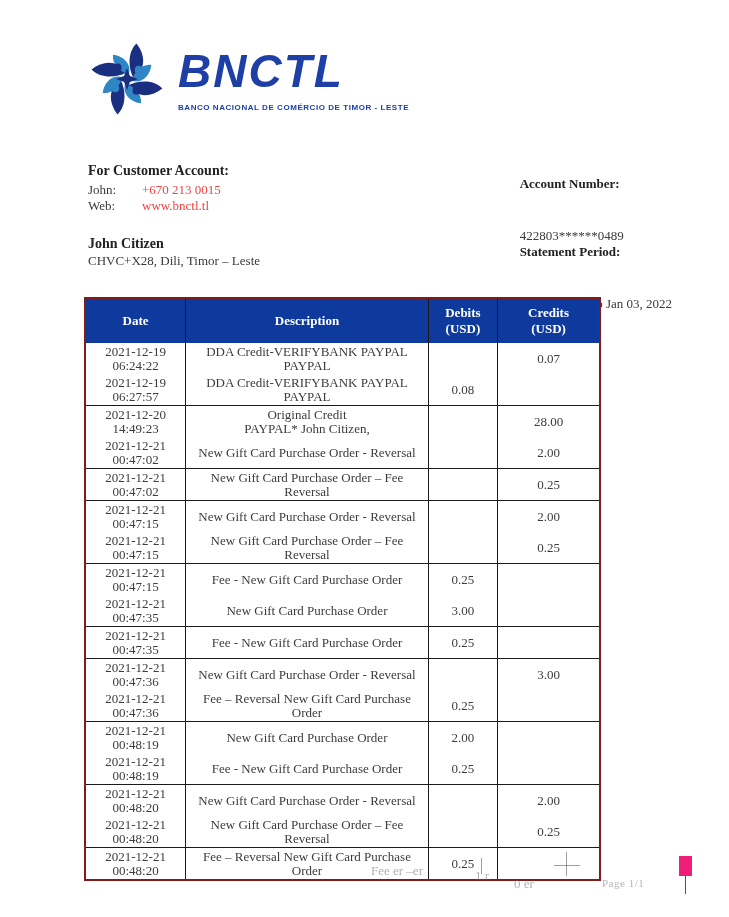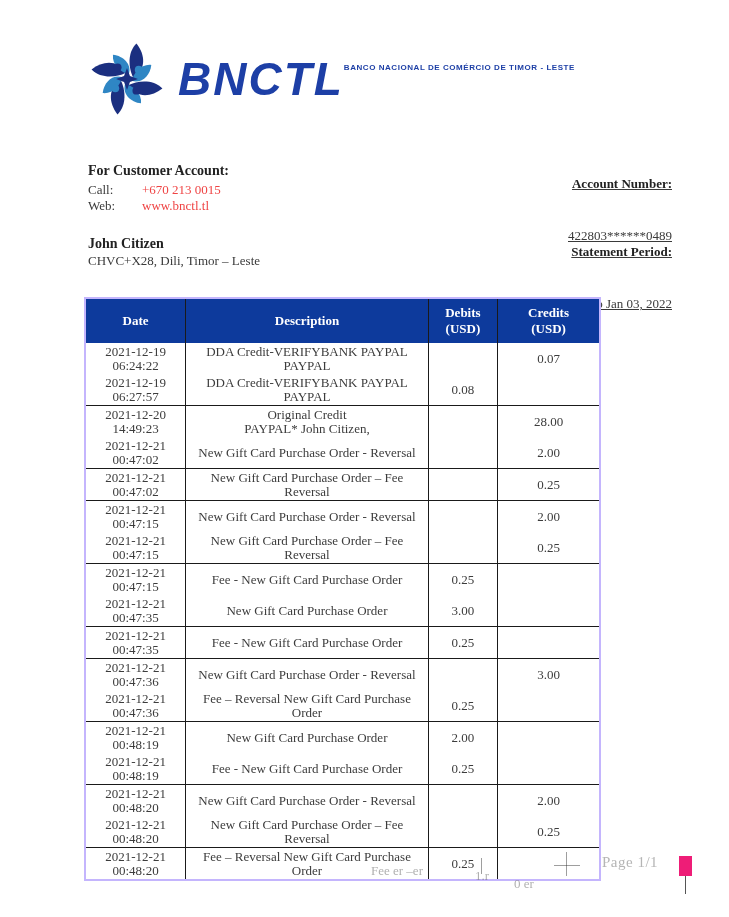--- a/index.html
+++ b/index.html
@@ -6,53 +6,53 @@
   html,body { background:#fff; }
   .page {
     position:relative; width:729px; height:917px; background:#ffffff;
     font-family:"Liberation Serif","DejaVu Serif",serif; color:#3a3a3a;
     overflow:hidden;
   }
 
   
   .logo-block { position:absolute; left:88px; top:40px; display:flex; align-items:center; }
   .logo-icon { width:78px; height:78px; }
-  .logo-text-block { margin-left:12px; display:flex; flex-direction:row; }
+  .logo-text-block { margin-left:12px; display:flex; flex-direction:column; }
   .logo-wordmark {
     font-family:"Liberation Sans","DejaVu Sans",sans-serif;
     font-weight:800; font-style:italic; font-size:46px; line-height:48px;
     color:#1d3fa6; letter-spacing:2px;
   }
   .logo-tagline {
     font-family:"Liberation Sans","DejaVu Sans",sans-serif;
     font-weight:700; font-size:8px; letter-spacing:0.55px;
     color:#1d3fa6; margin-top:8px; white-space:nowrap;
   }
 
   
   .cs-block { position:absolute; left:88px; top:163px; font-size:13px; }
   .cs-heading { font-weight:700; font-size:14px; color:#222; margin-bottom:3px; }
   .cs-row { display:flex; line-height:16px; }
   .cs-label { width:54px; color:#3a3a3a; }
   .cs-value { white-space:pre; color:#ef4444; }
 
   
-  .acct-block { position:absolute; right:57px; top:176px; text-align:right; font-size:13px; line-height:16px;text-decoration:underline; }
+  .acct-block { position:absolute; right:57px; top:176px; text-align:left; font-size:13px; line-height:16px; }
   .acct-label { font-weight:700; color:#222; }
   .acct-value { color:#3a3a3a;margin-top:36px; }
 
   
   .cust-block { position:absolute; left:88px; top:236px; font-size:13px; line-height:16px; }
   .cust-name { font-weight:700; font-size:14px; color:#222; }
   .cust-address { color:#3a3a3a; margin-top:1px; }
 
   
   .stmt-table {
     position:absolute; left:84px; top:297px; width:517px;
-    border:2px solid #c4b5fd; font-size:13px;
+    border:2px solid #7f1d1d; font-size:13px;
   }
   .thead { display:flex; background:#0d3a9c; color:#ffffff; }
   .thead .cell {
     font-weight:700; white-space:pre-line; text-align:center;
     display:flex; align-items:center; justify-content:center;
     min-height:44px; line-height:16px;
   }
   .trow { display:flex; align-items:stretch; }
   .trow.group-end { border-bottom:1px solid #1a1a1a; }
   .tbody .trow:last-child { border-bottom:none; }
@@ -64,21 +64,21 @@
   .cell:first-child { border-left:none; }
   .col-date   { width:114px; }
   .col-desc   { width:281px; }
   .col-debit  { width:79px;  }
   .col-credit { width:117px; }
   .tbody .cell { color:#3c3c3c; }
 
   
   .ghost-text { position:absolute; color:#6f6f6f; opacity:0.55; font-size:13px; white-space:nowrap; }
   .ghost-line { position:absolute; background:rgba(40,40,40,0.45); }
-  .page-label { position:absolute; left:602px; top:854px; color:#b5b5b5; font-size:15px; letter-spacing:0.5px;text-align:center; }
+  .page-label { position:absolute; left:602px; top:877px; color:#b5b5b5; font-size:11px; letter-spacing:0.5px;text-align:center; }
   .pink-marker { position:absolute; left:679px; top:856px; width:13px; height:20px; background:#ee1d77; }
   .marker-tail { position:absolute; left:685px; top:876px; width:1px; height:18px; background:#555; }
 </style>
 </head>
 <body>
 
 <div class="page">
 
   <div class="logo-block">
     <svg class="logo-icon" viewBox="-50 -50 100 100" xmlns="http://www.w3.org/2000/svg">
@@ -102,21 +102,21 @@
     </svg>
     <div class="logo-text-block">
       <div class="logo-wordmark">BNCTL</div>
       <div class="logo-tagline">BANCO NACIONAL DE COMÉRCIO DE TIMOR - LESTE</div>
     </div>
   </div>
 
   <div class="cs-block">
     <div class="cs-heading">For Customer Account:</div>
     <div class="cs-row">
-      <span class="cs-label">Call:</span>
+      <span class="cs-label">John:</span>
       <span class="cs-value">+670 213 0015</span>
     </div>
     <div class="cs-row">
       <span class="cs-label">Web:</span>
       <span class="cs-value">www.bnctl.tl</span>
     </div>
   </div>
 
   <div class="acct-block">
     <div class="acct-label">Account Number:</div>

